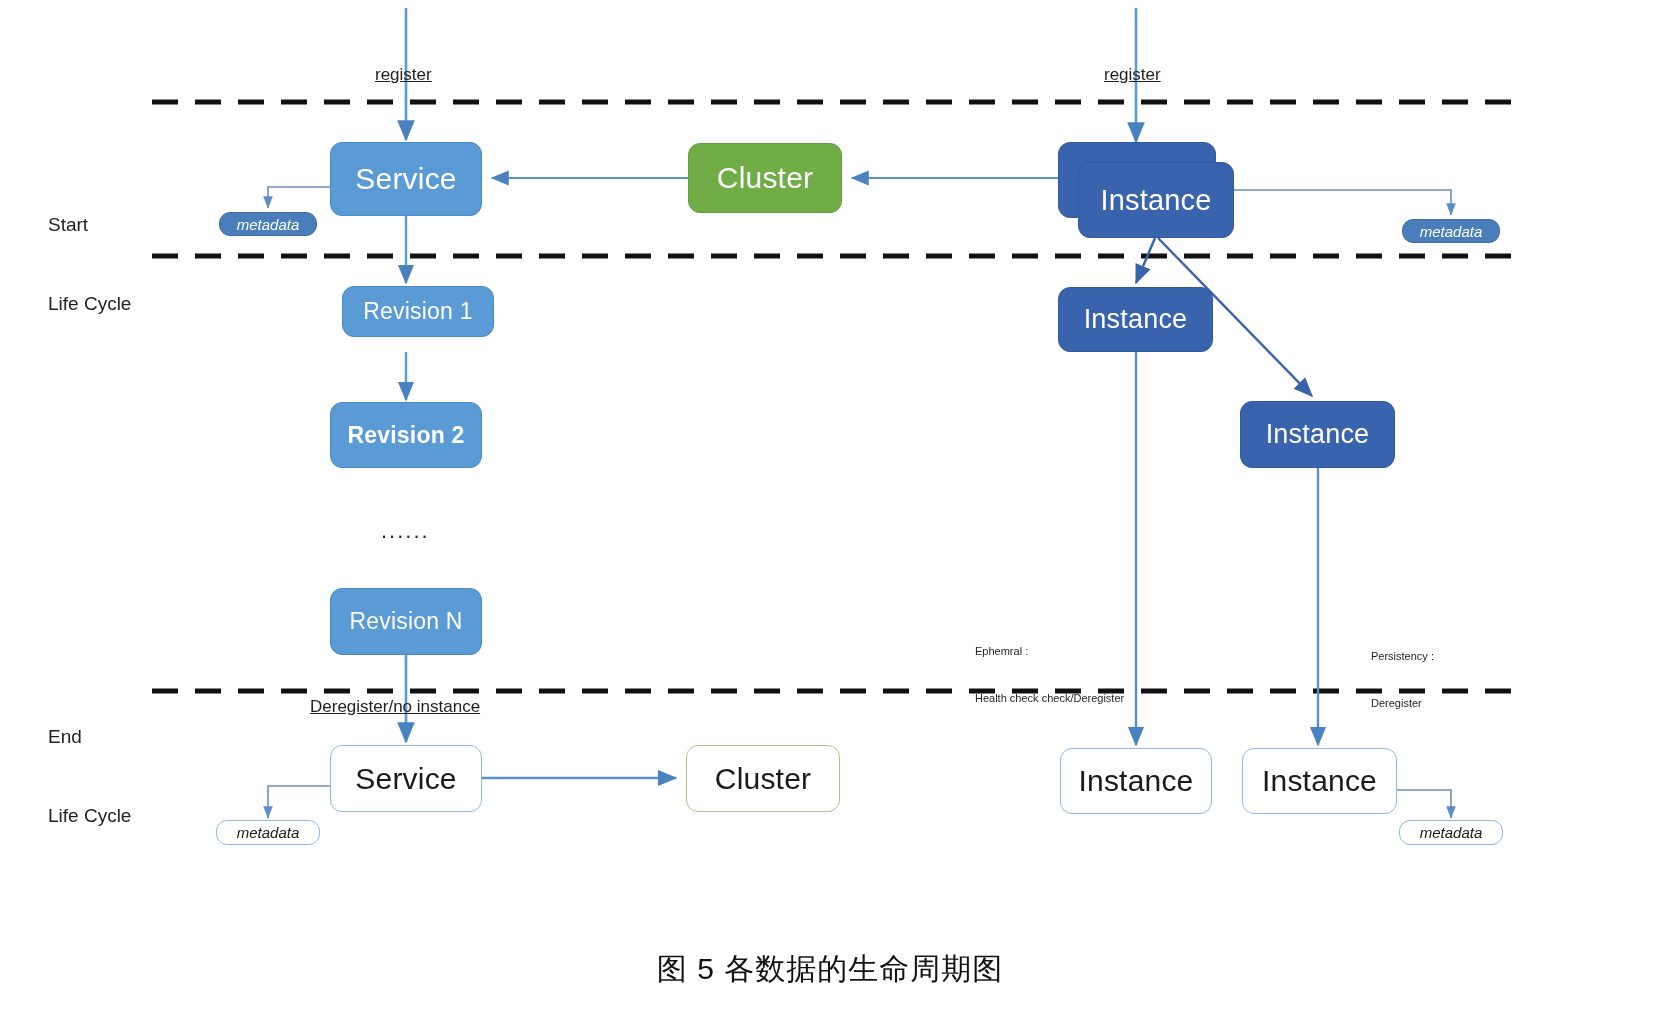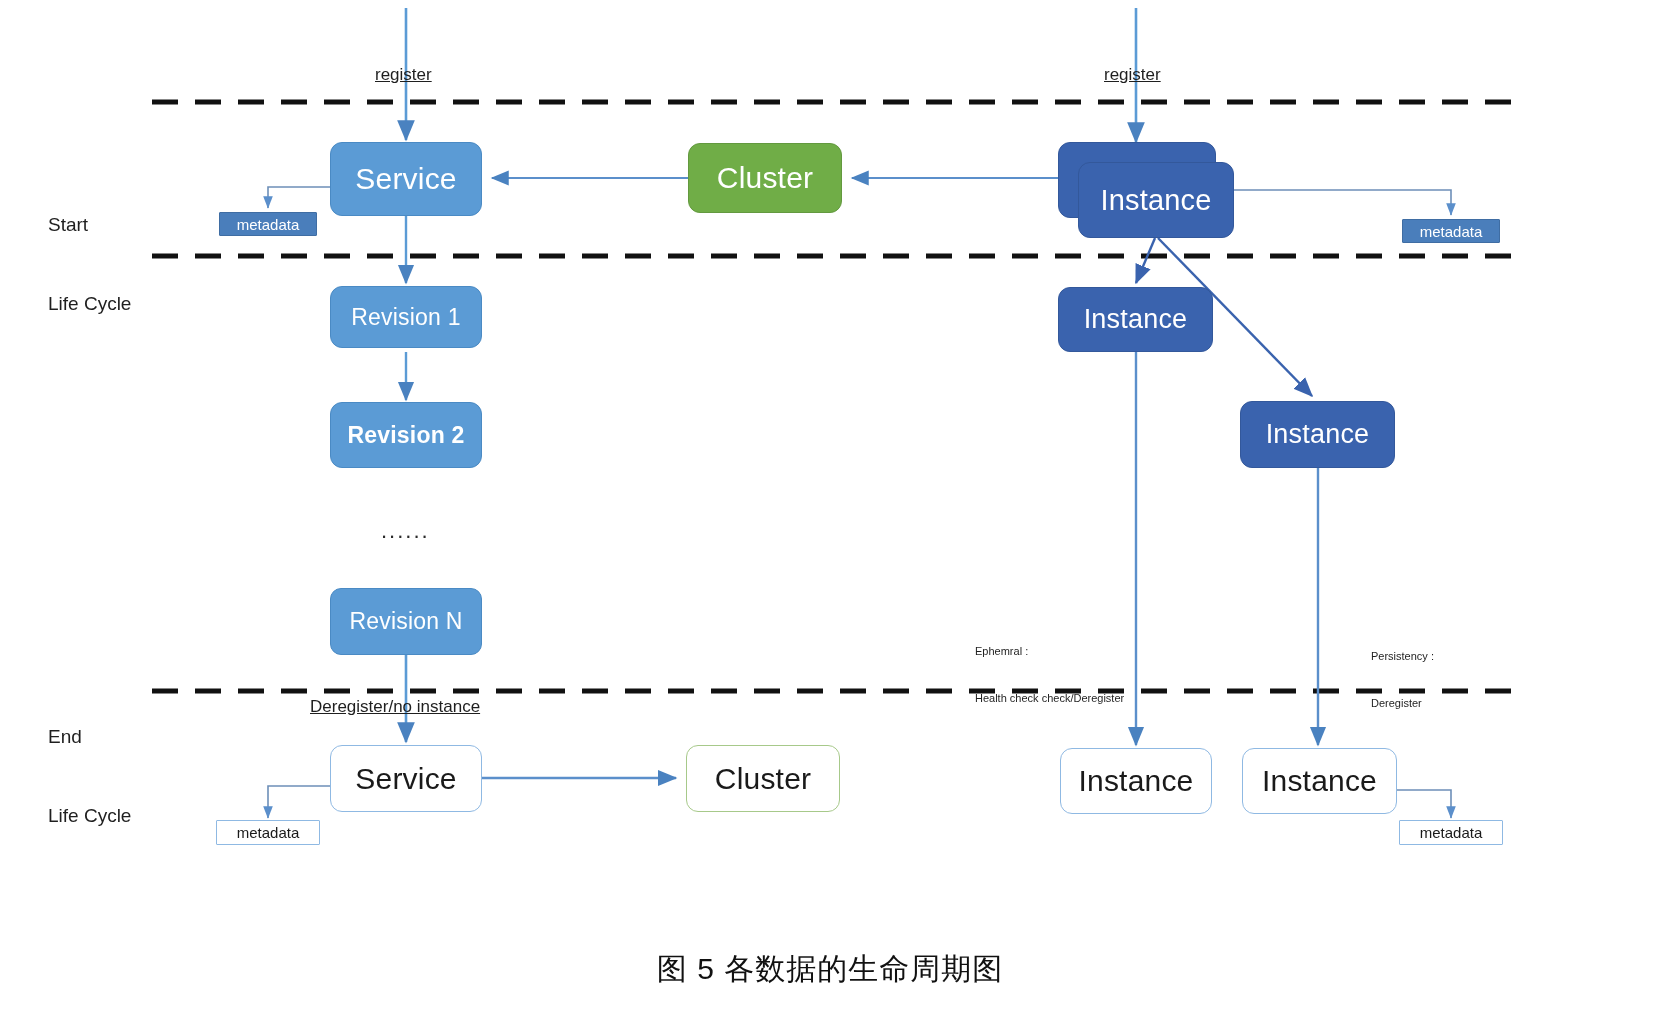--- a/index.html
+++ b/index.html
@@ -80,21 +80,22 @@
     color: #1a1a1a;
     font-size: 30px;
   }
   .meta {
     position: absolute;
     box-sizing: border-box;
     display: flex;
     align-items: center;
     justify-content: center;
     font-size: 15px;
-    border-radius: 1px;
+    border-radius: 11px;
+    font-style: italic;
   }
   .meta-filled {
     background: #4A7EBB;
     border: 1px solid #3f6da3;
     color: #ffffff;
   }
   .meta-hollow {
     background: #ffffff;
     border: 1.4px solid #8FB9E3;
     color: #1a1a1a;
@@ -245,24 +246,24 @@
 
   <div class="meta meta-filled" style="left:219px; top:212px; width:98px; height:24px;">metadata</div>
 
   <div class="node n-cluster" style="left:688px; top:143px; width:154px; height:70px;">Cluster</div>
 
   <div class="stack-back" style="left:1058px; top:142px; width:156px; height:74px;"></div>
   <div class="node n-instance-dark" style="left:1078px; top:162px; width:156px; height:76px;">Instance</div>
 
   <div class="meta meta-filled" style="left:1402px; top:219px; width:98px; height:24px;">metadata</div>
 
-  <div class="node n-revision" style="left:330px; top:286px; width:152px; height:62px;">Revision 1</div>
+  <div class="node n-revision" style="left:342px; top:286px; width:152px; height:51px;">Revision 1</div>
   <div class="node n-revision" style="left:330px; top:402px; width:152px; height:66px;font-weight:bold;">Revision 2</div>
   <div class="lbl lbl-dots" style="left:381px; top:518px;">......</div>
-  <div class="node n-revision" style="left:330px; top:588px; width:152px; height:67px;border-radius:11px;">Revision N</div>
+  <div class="node n-revision" style="left:330px; top:588px; width:152px; height:67px;">Revision N</div>
 
   <div class="node n-instance-dark-sm" style="left:1058px; top:287px; width:155px; height:65px;">Instance</div>
   <div class="node n-instance-dark-sm" style="left:1240px; top:401px; width:155px; height:67px;">Instance</div>
 
   <div class="node n-hollow" style="left:330px; top:745px; width:152px; height:67px;">Service</div>
   <div class="meta meta-hollow" style="left:216px; top:820px; width:104px; height:25px;">metadata</div>
 
   <div class="node n-hollow-green" style="left:686px; top:745px; width:154px; height:67px;">Cluster</div>
 
   <div class="node n-hollow" style="left:1060px; top:748px; width:152px; height:66px;">Instance</div>

